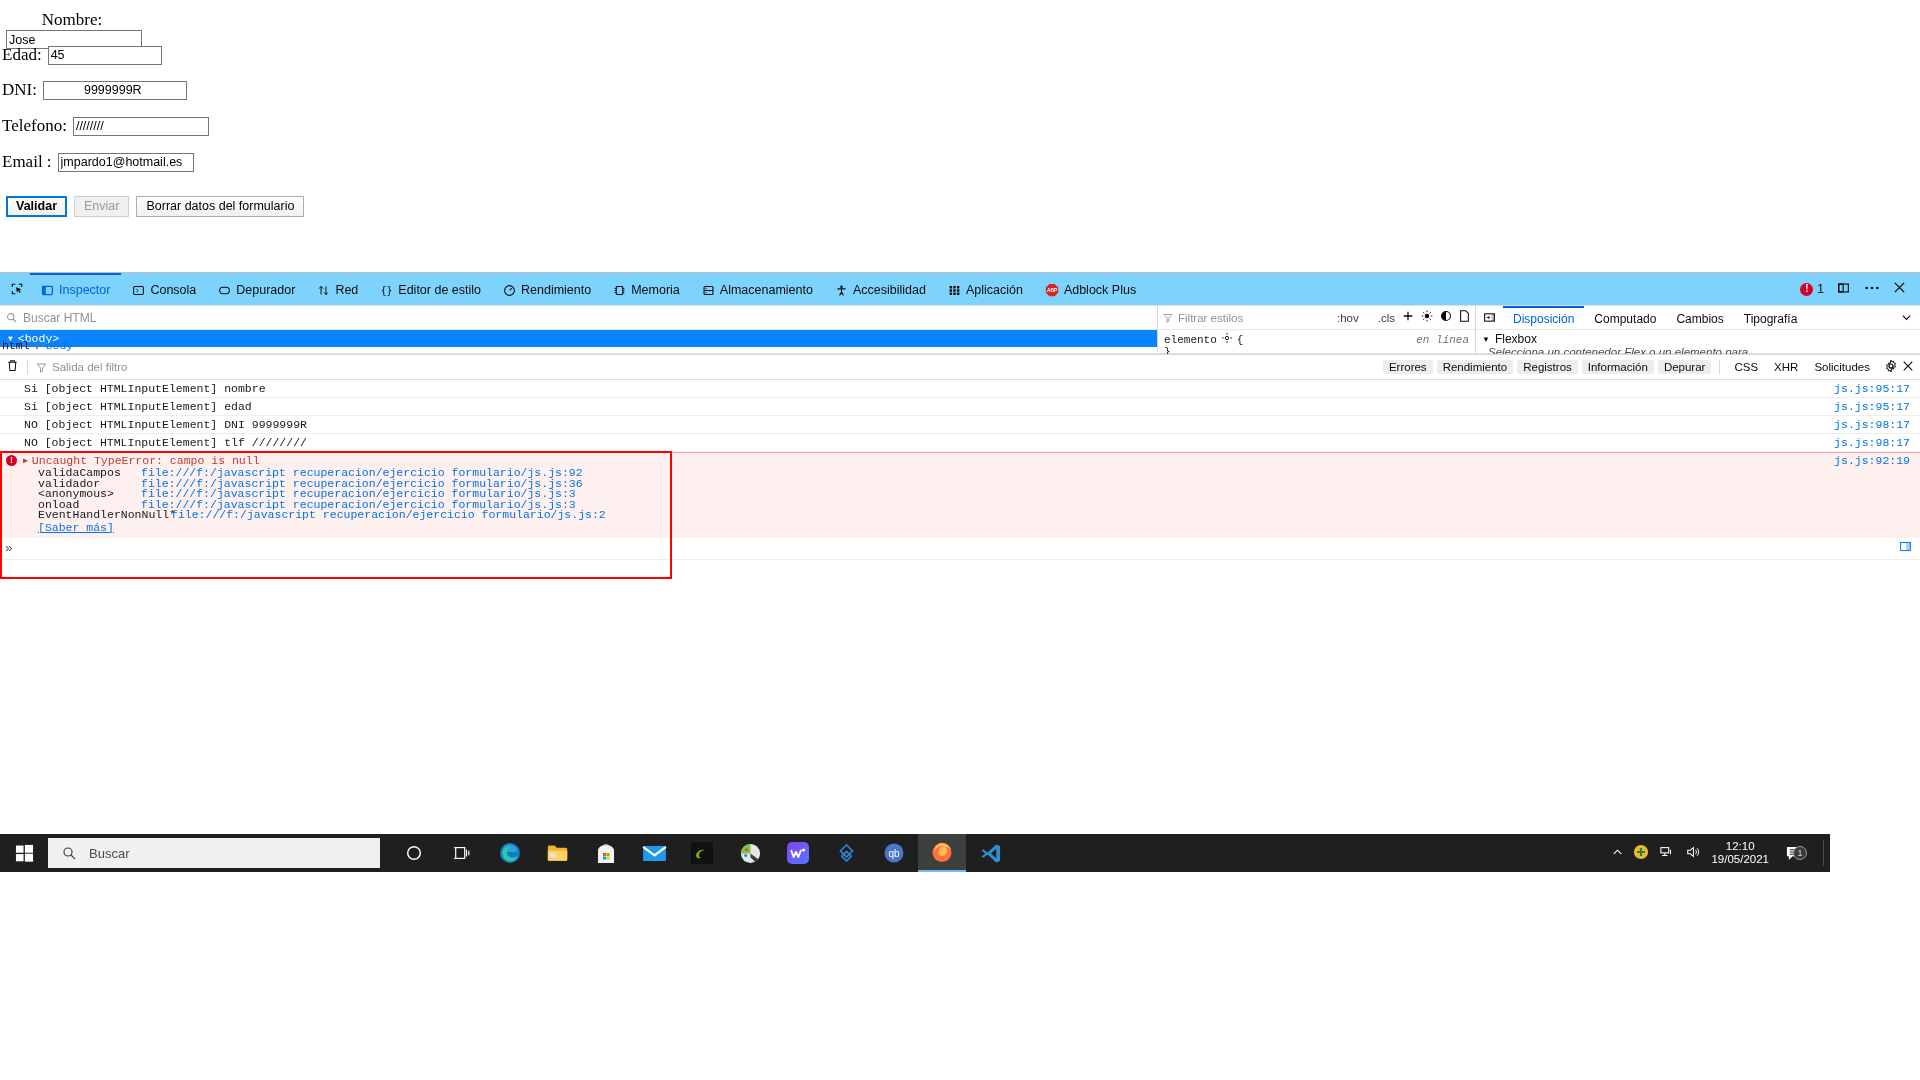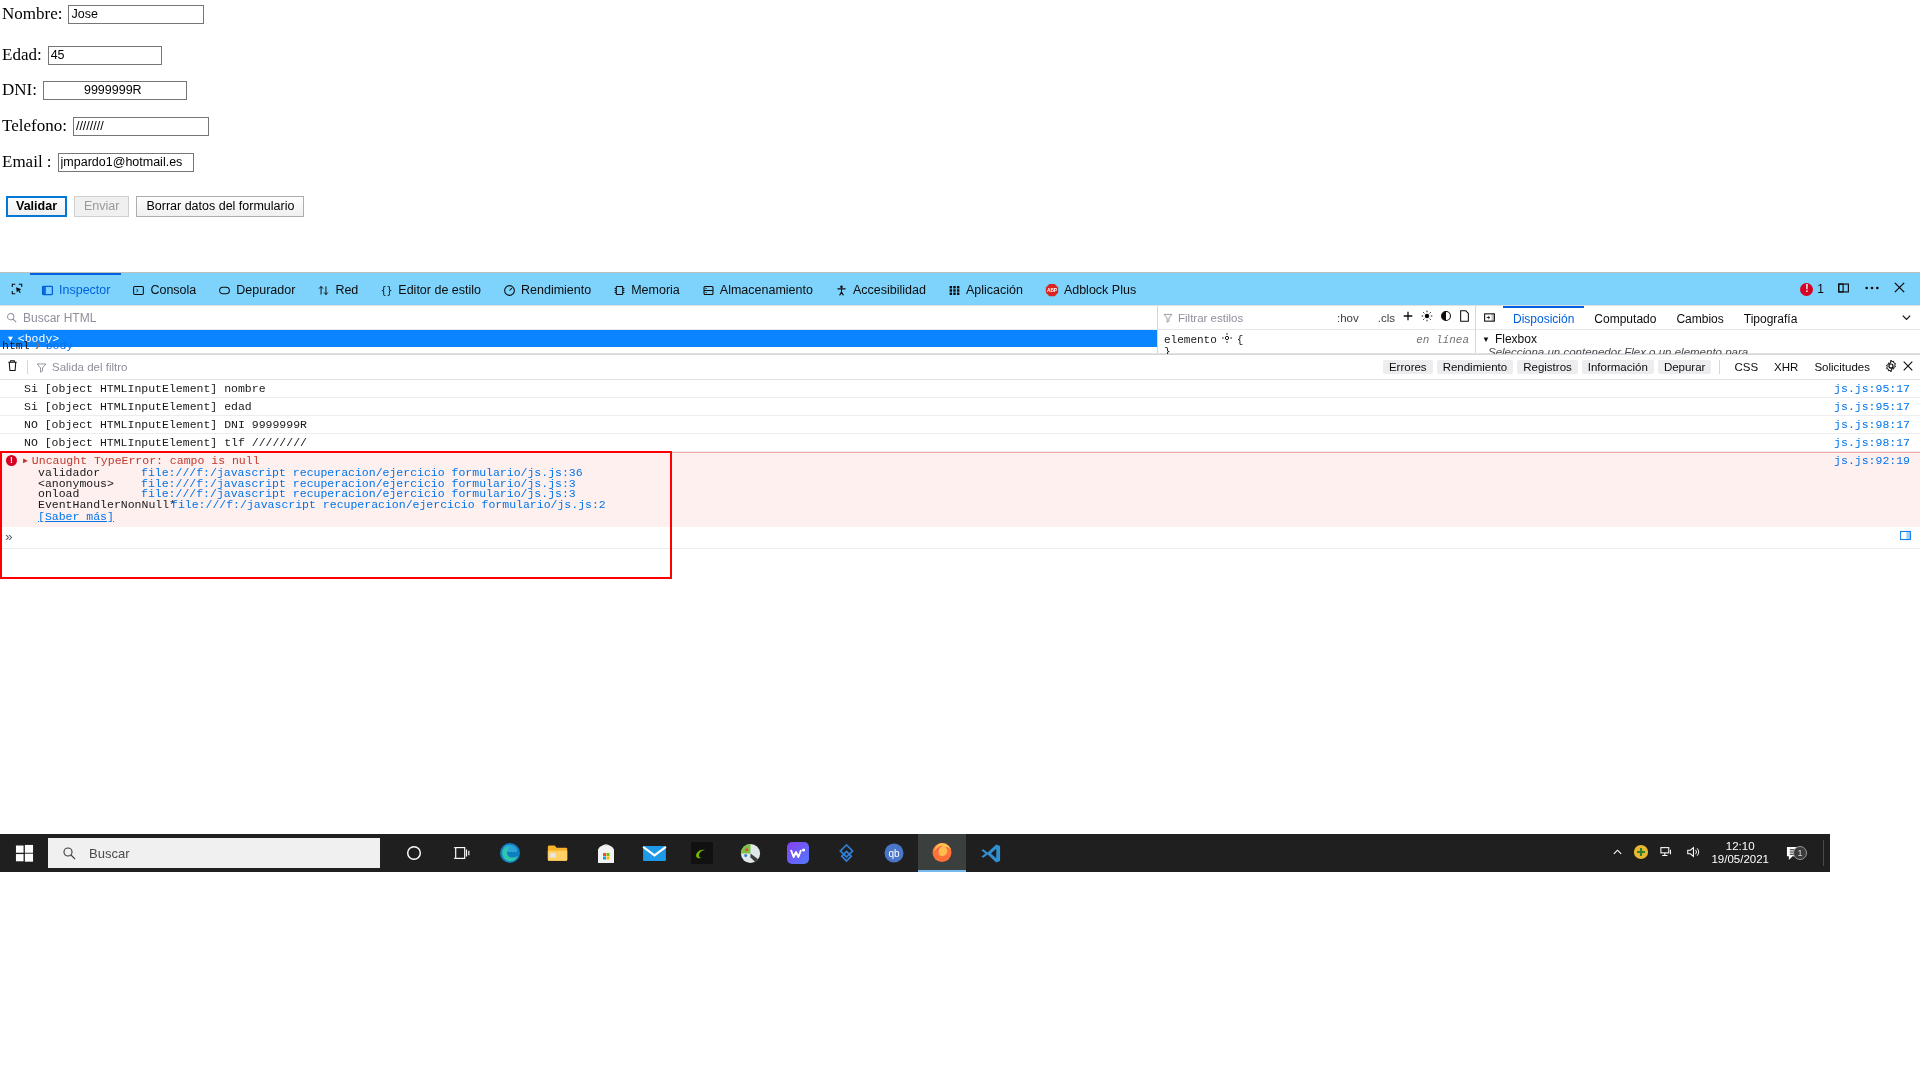--- a/index.html
+++ b/index.html
@@ -236,21 +236,21 @@
     position:absolute; right:2px; bottom:2px;
     width:14px; height:14px; border-radius:50%;
     border:1px solid #9a9a9a; color:#d6d6d6; font-size:9px;
     display:flex; align-items:center; justify-content:center; background:#3a3a3a;
   }
 </style>
 </head>
 <body>
 
 <div id="page-content">
-  <div class="form-row" style="top:4px;">
+  <div class="form-row" style="top:10px;flex-direction:column;">
     <span class="lbl">Nombre:</span>
     <input class="txtbox" style="width: 136px; margin-left: 6px;" value="Jose">
   </div>
   <div class="form-row" style="top:45px;">
     <span class="lbl">Edad:</span>
     <input class="txtbox" style="width: 114px; margin-left: 6px;" value="45">
   </div>
   <div class="form-row" style="top:80px;">
     <span class="lbl">DNI:</span>
     <input class="txtbox" style="width: 144px; margin-left: 6px; padding-left: 40px;" value="9999999R">
@@ -556,20 +556,24 @@
     </div>
 
     <div class="errblock">
       <div class="err-head">
         <span class="ico">!</span>
         <span class="tri">▶</span>
         <span>Uncaught TypeError: campo is null</span>
         <span class="src">js.js:92:19</span>
       </div>
       <div class="stack-row">
+        <span class="stack-fn">validaCampos</span>
+        <span>file:///f:/javascript recuperacion/ejercicio formulario/js.js:92</span>
+      </div>
+      <div class="stack-row">
         <span class="stack-fn">validador</span>
         <span>file:///f:/javascript recuperacion/ejercicio formulario/js.js:36</span>
       </div>
       <div class="stack-row">
         <span class="stack-fn">&lt;anonymous&gt;</span>
         <span>file:///f:/javascript recuperacion/ejercicio formulario/js.js:3</span>
       </div>
       <div class="stack-row">
         <span class="stack-fn">onload</span>
         <span>file:///f:/javascript recuperacion/ejercicio formulario/js.js:3</span>

